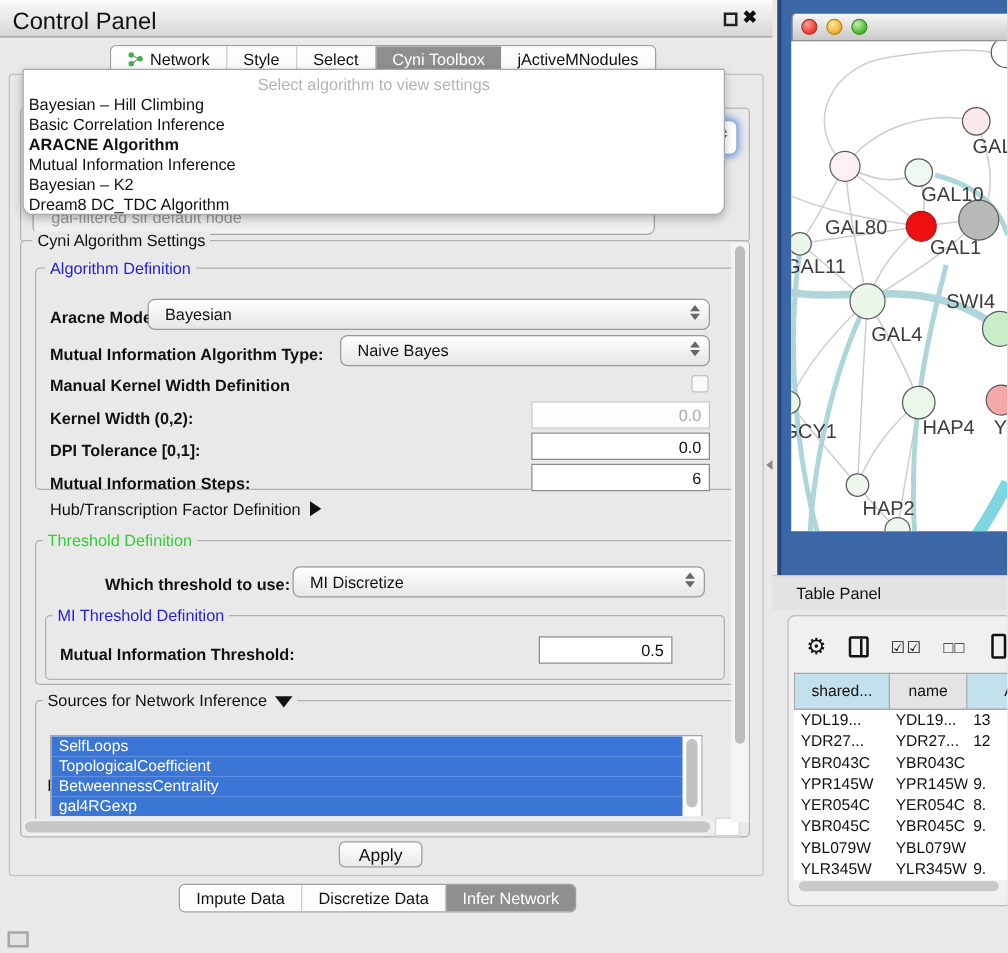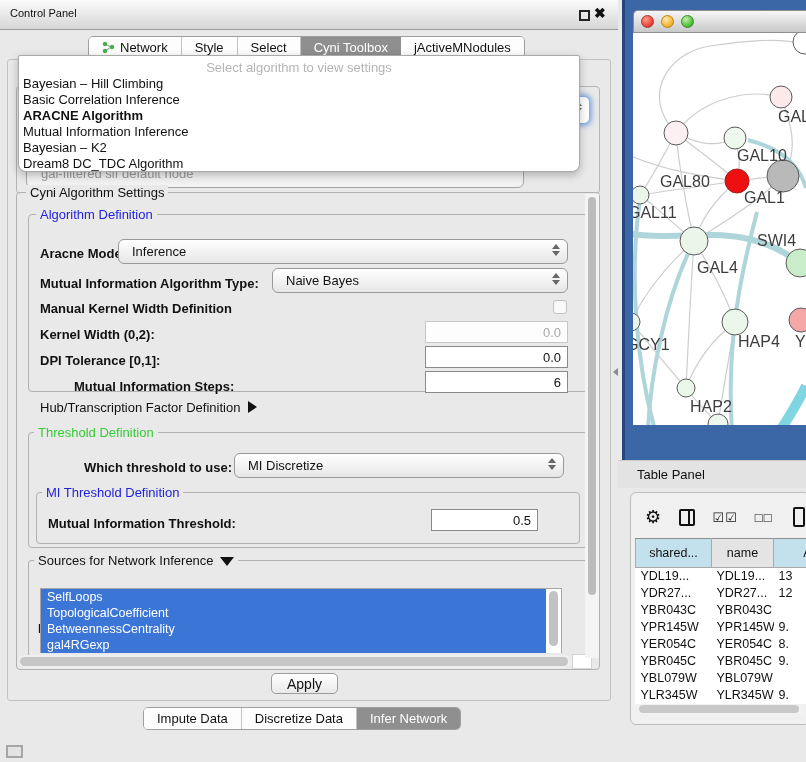--- a/index.html
+++ b/index.html
@@ -3,21 +3,21 @@
 <meta charset="utf-8">
 <style>
   * { margin:0; padding:0; box-sizing:border-box; }
   body { font-family:"Liberation Sans", sans-serif; background:#e9e9e9; }
   #app { position:relative; width:806px; height:762px; overflow:hidden; background:#e9e9e9; }
   .abs { position:absolute; }
 
   
   .cp-titlebar { left:0; top:0; width:618px; height:30px;
     background:linear-gradient(#fbfbfb,#d6d6d6); border-bottom:1px solid #9c9c9c; }
-  .cp-title { left:10px; top:7px; font-size:11px; color:#111; }
+  .cp-title { left:10px; top:7px; font-size:19px; color:#111; }
   .float-btn { left:579px; top:10px; width:11px; height:11px; border:2px solid #222; background:transparent; }
   .close-btn { left:594px; top:5px; font-size:14px; font-weight:bold; color:#111; }
 
   .outer-panel { left:7px; top:59px; width:604px; height:642px; border:1px solid #c2c2c2;
     border-radius:3px; background:#e9e9e9; }
 
   
   .seg-bar { display:flex; align-items:stretch; background:#fdfdfd; border:1px solid #9f9f9f;
     border-radius:5px; height:23px; overflow:hidden; }
   .seg { display:flex; align-items:center; padding:0 13px; font-size:13px; color:#111;
@@ -183,21 +183,21 @@
   </div>
 
   <div class="abs grp settings-grp"></div>
   <div class="grp-label abs" style="left:26px; top:185px; color:#111;">Cyni Algorithm Settings</div>
 
   <div class="abs grp" style="left:28px; top:214px; width:560px; height:178px;"></div>
   <div class="grp-label abs lbl-blue" style="left:36px; top:207px;">Algorithm Definition</div>
 
   <div class="lab b" style="left:40px; top:246px;">Aracne Mode:</div>
   <div class="combo" style="left:118px; top:239px; width:450px;">
-    <span>Inference</span>
+    <span>Bayesian</span>
     <div class="spinner">
         <div class="spin-up"></div>
         <div class="spin-dn"></div>
       </div>
   </div>
 
   <div class="lab b" style="left:40px; top:276px;">Mutual Information Algorithm Type:</div>
   <div class="combo" style="left:272px; top:268px; width:296px;">
     <span>Naive Bayes</span>
     <div class="spinner">
@@ -208,21 +208,21 @@
 
   <div class="lab b gray" style="left:40px; top:301px;">Manual Kernel Width Definition</div>
   <div class="checkbox" style="left:553px; top:300px;"></div>
 
   <div class="lab b gray" style="left:40px; top:327px;">Kernel Width (0,2):</div>
   <div class="field dis" style="left:425px; top:321px; width:143px;">0.0</div>
 
   <div class="lab b" style="left:40px; top:353px;">DPI Tolerance [0,1]:</div>
   <div class="field" style="left:425px; top:346px; width:143px;">0.0</div>
 
-  <div class="lab b" style="left:40px; top:379px;margin-left:34px;">Mutual Information Steps:</div>
+  <div class="lab b" style="left:40px; top:379px;">Mutual Information Steps:</div>
   <div class="field" style="left:425px; top:371px; width:143px;">6</div>
 
   <div class="lab" style="left:40px; top:400px;">
     <span>Hub/Transcription Factor Definition</span><span class="tri-right"></span>
   </div>
 
   <div class="abs grp" style="left:28px; top:432px; width:560px; height:116px;"></div>
   <div class="grp-label abs lbl-green" style="left:34px; top:425px;">Threshold Definition</div>
 
   <div class="lab b" style="left:84px; top:460px;">Which threshold to use:</div>

